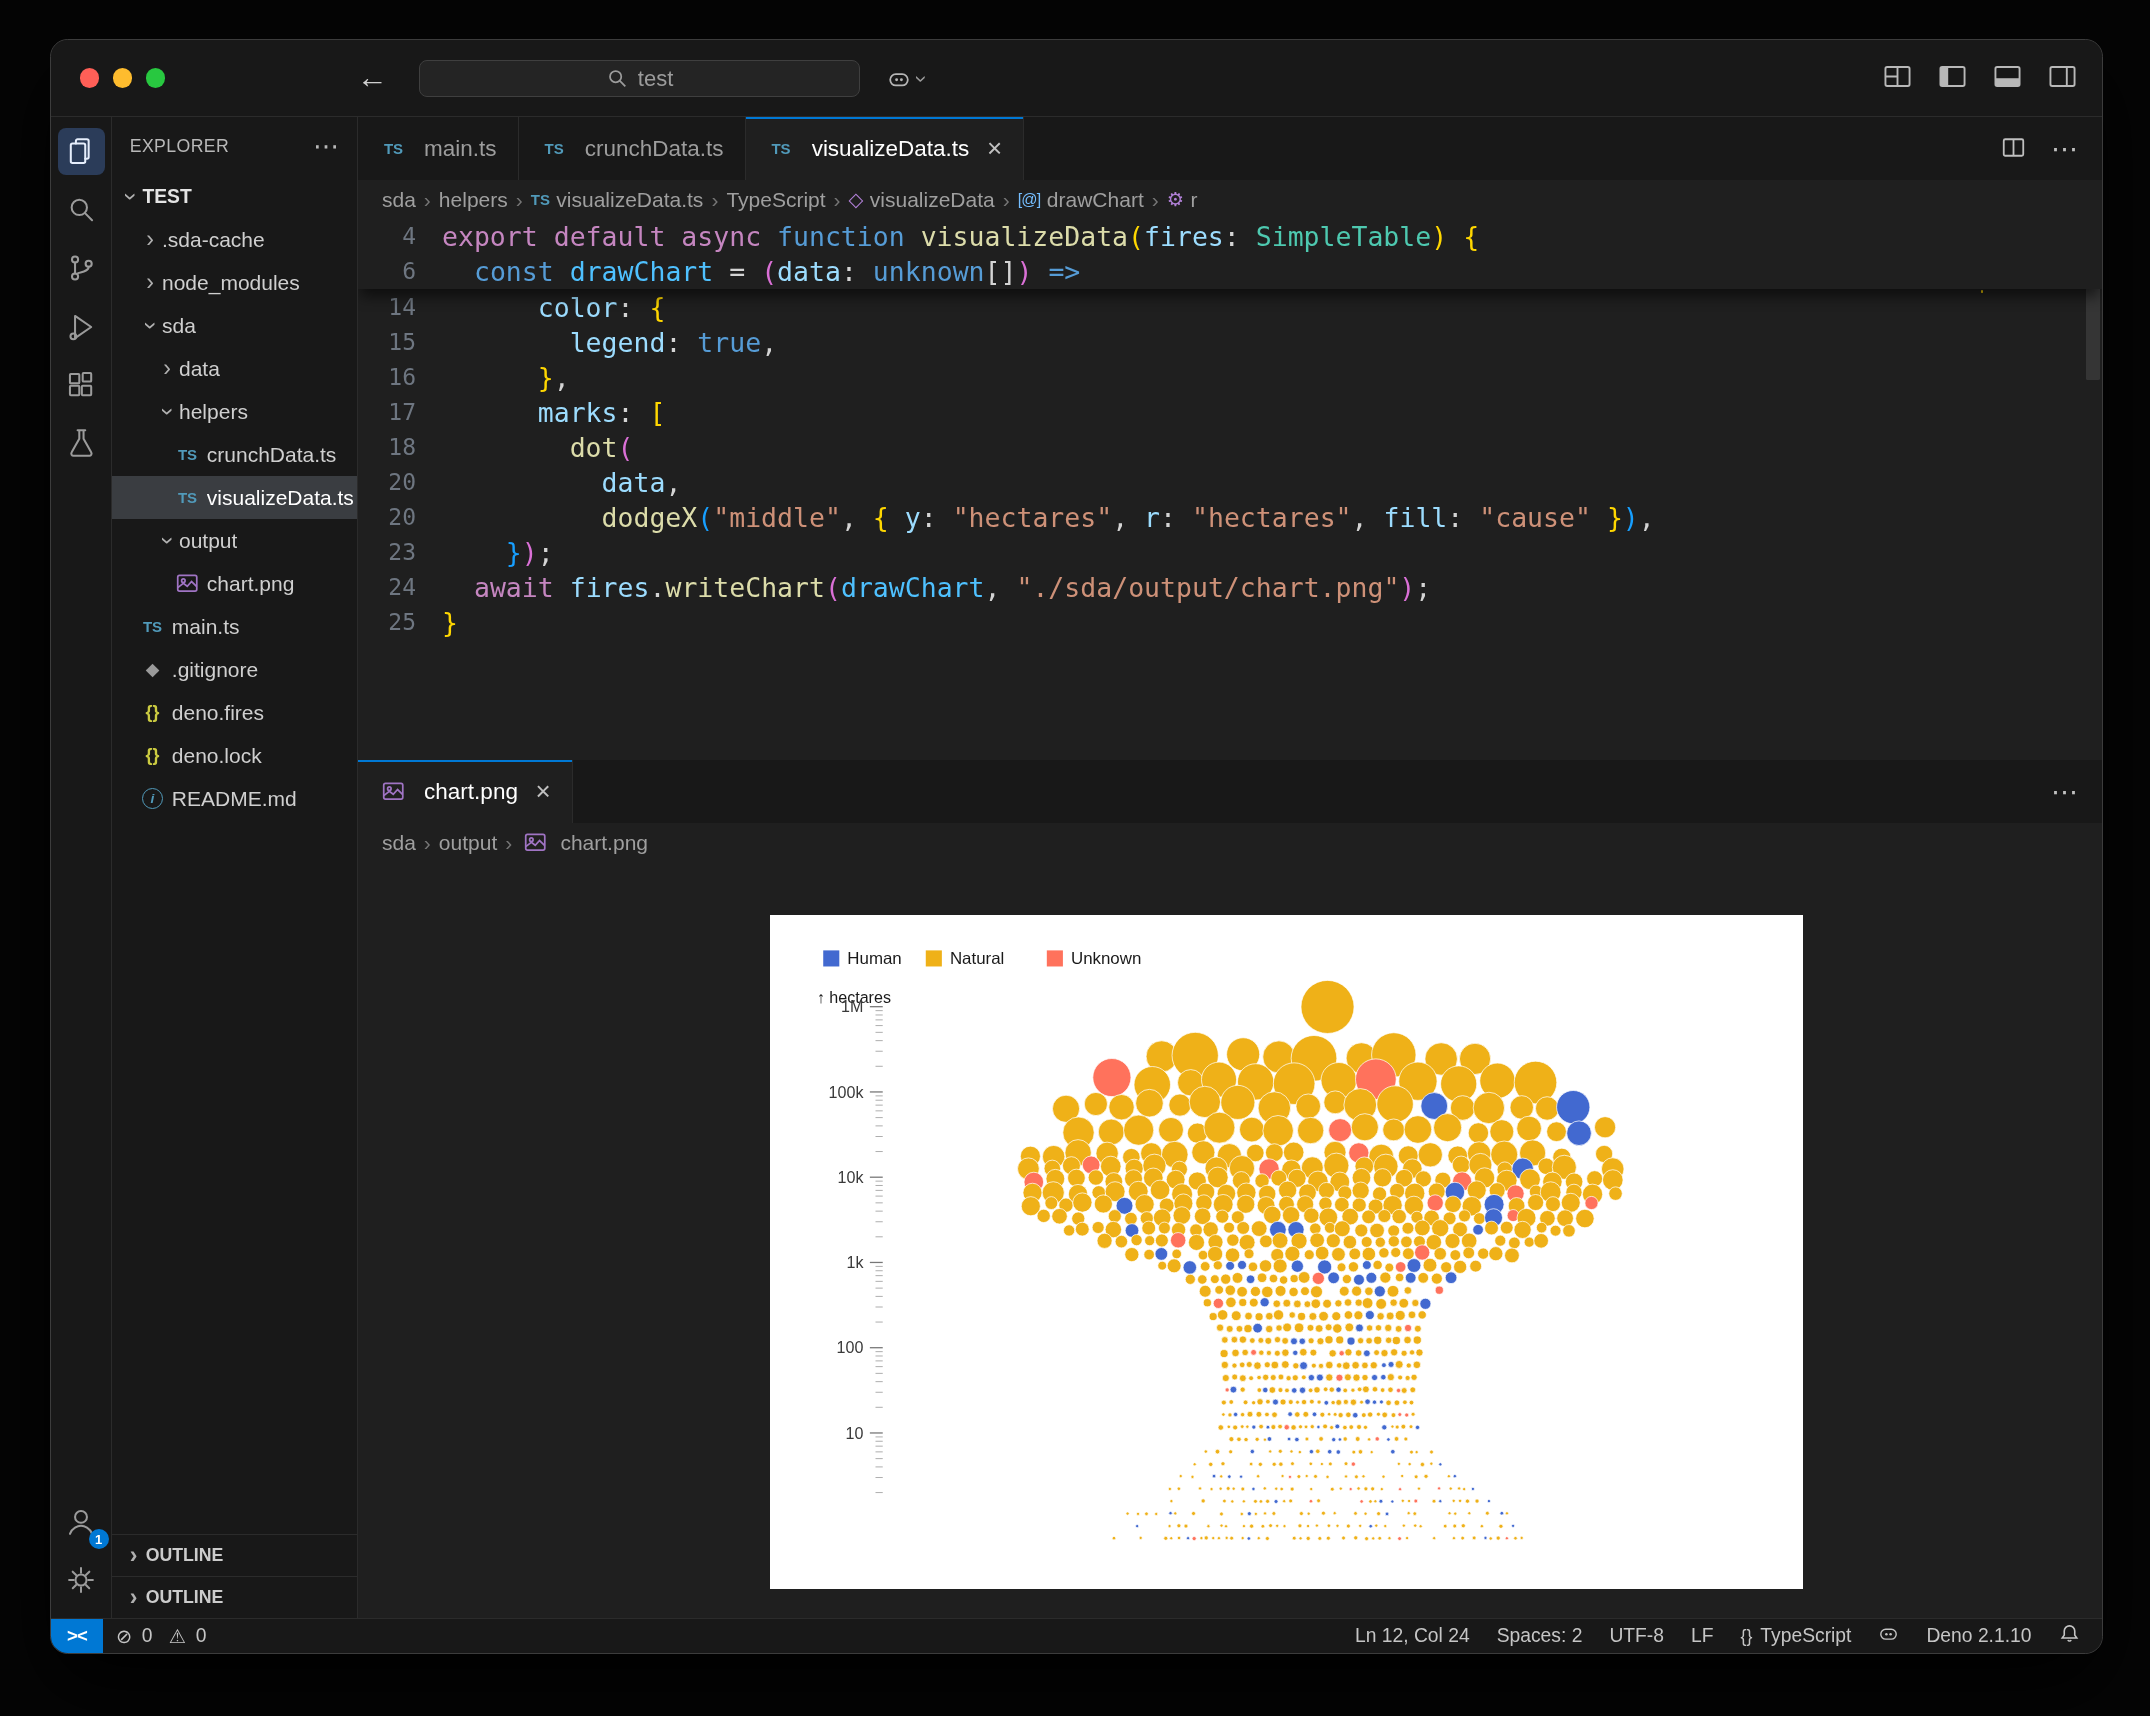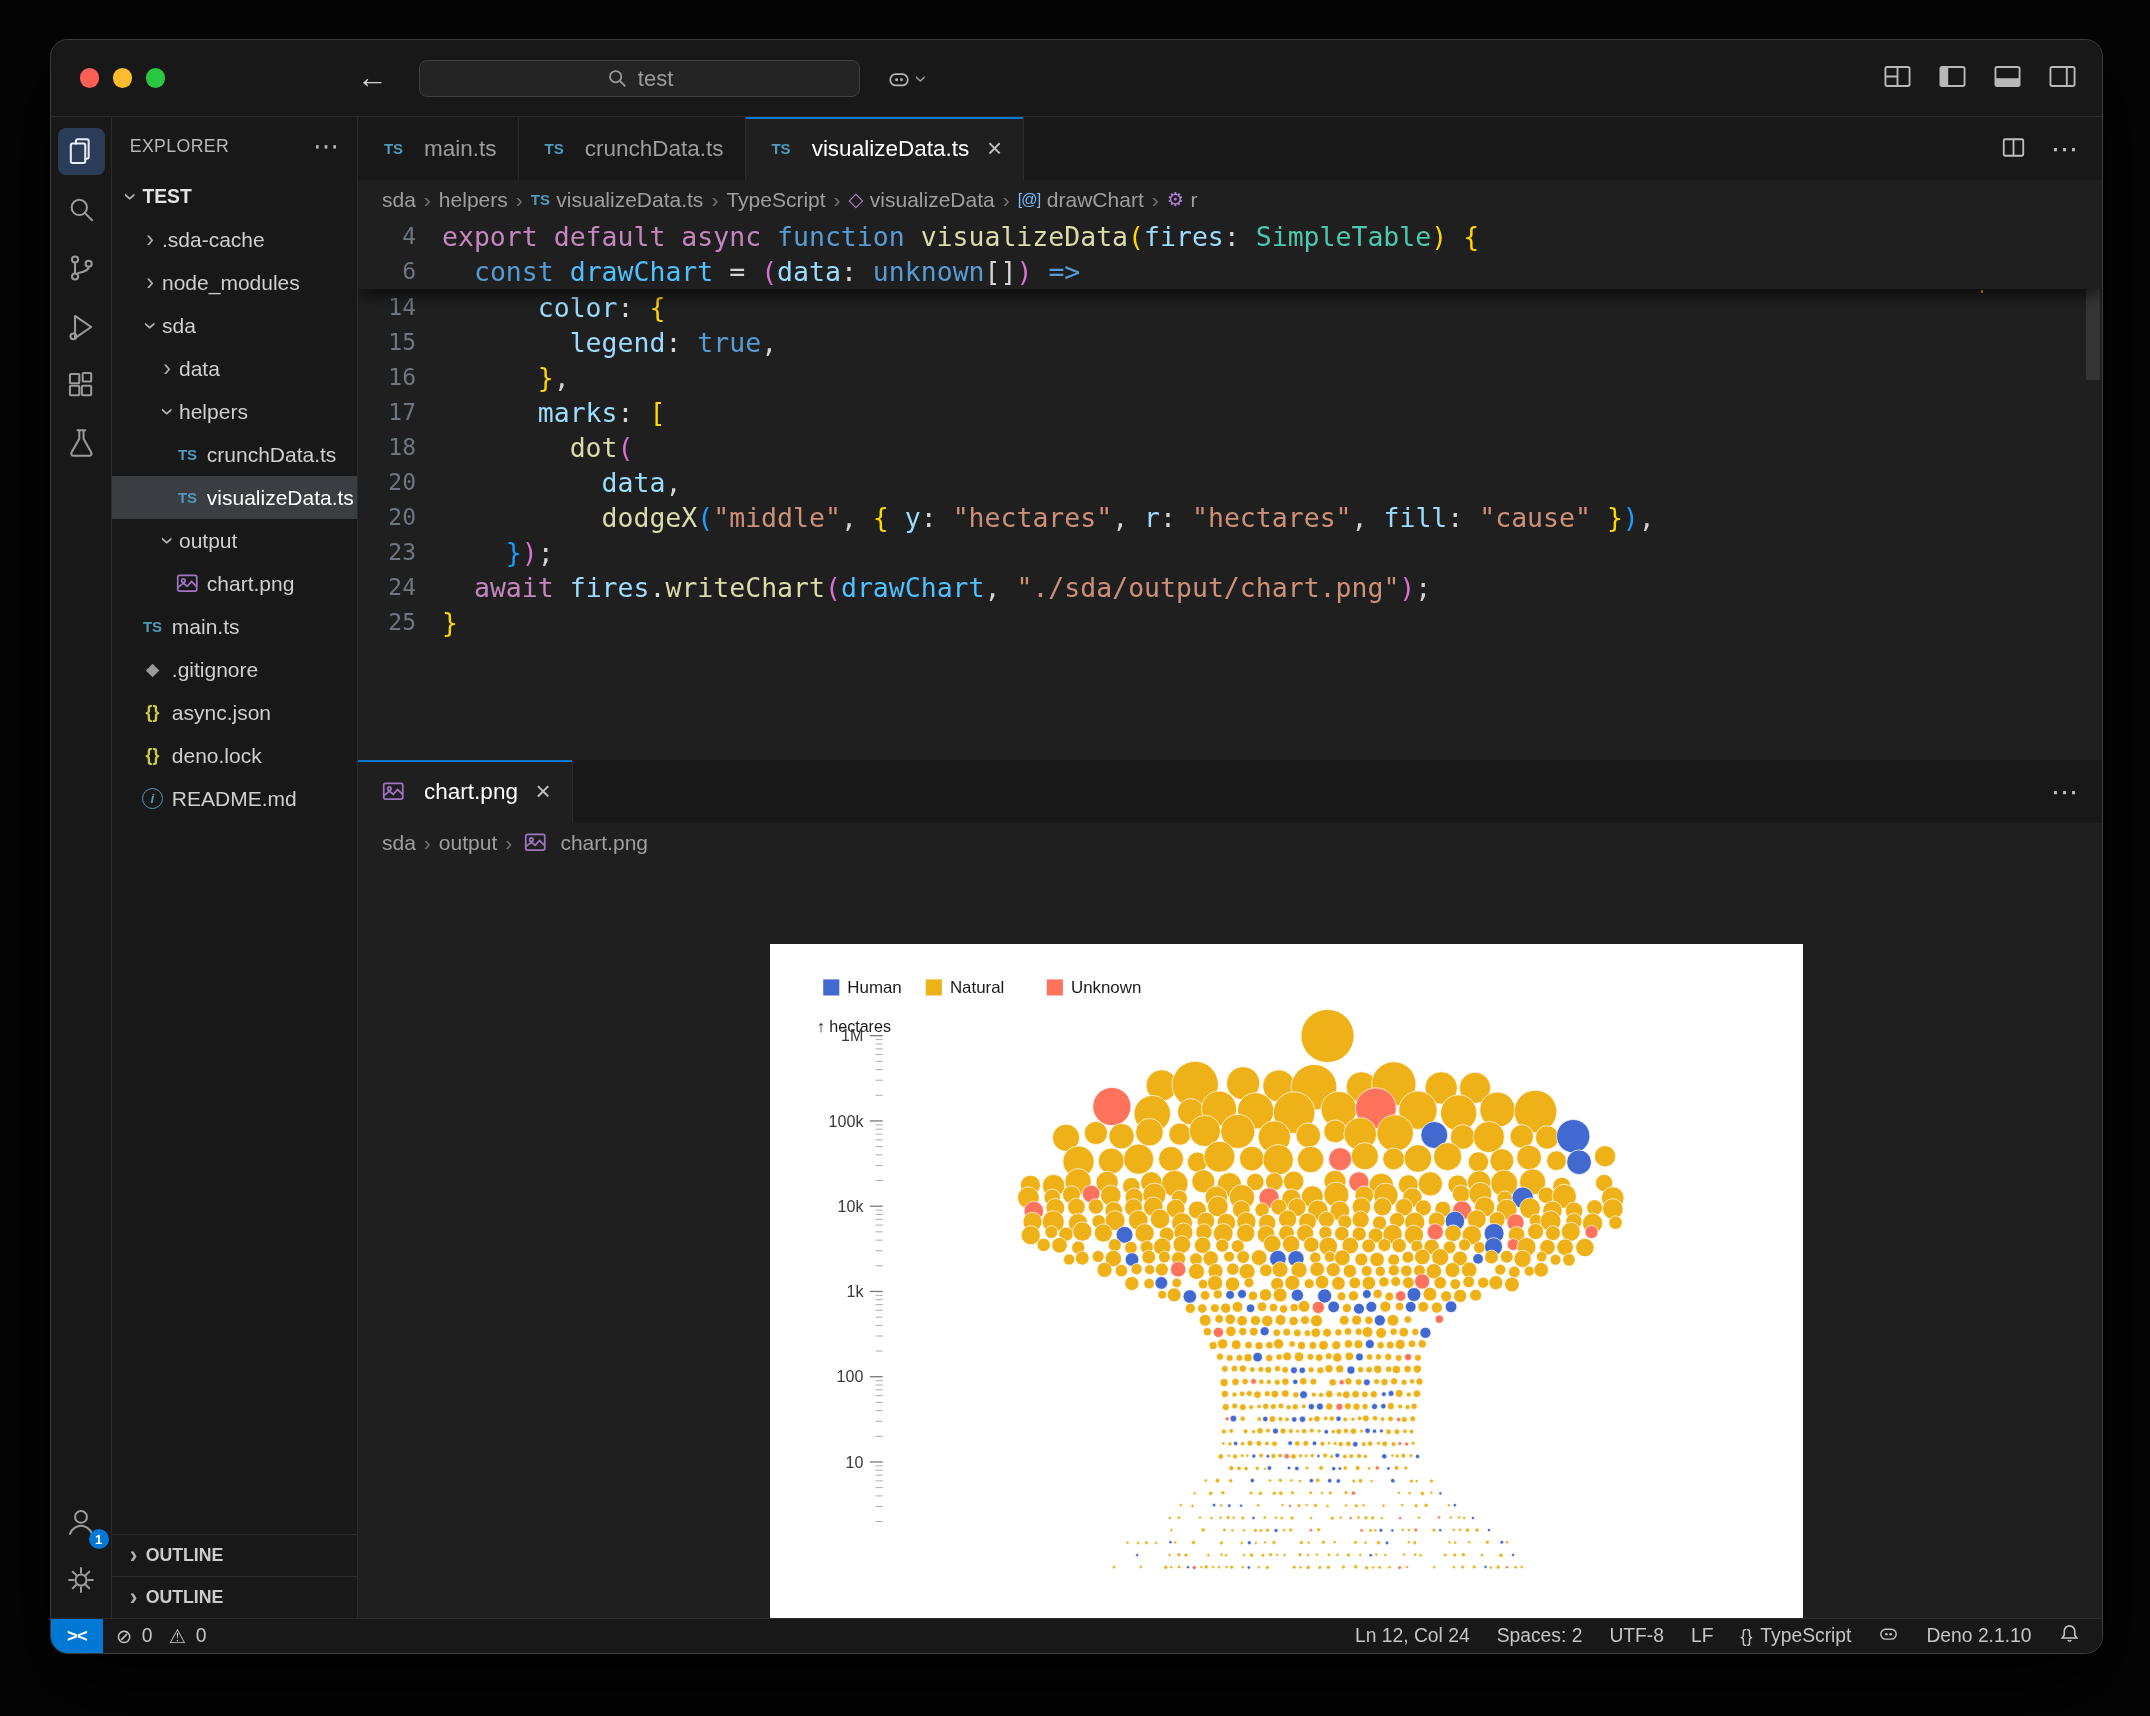--- a/index.html
+++ b/index.html
@@ -64,21 +64,21 @@
   .codeline{height:35px;line-height:35px;display:flex;white-space:pre}
   .ln{width:84px;flex:0 0 auto;text-align:right;padding-right:26px;color:#6e7681;font-size:23px}
   .sticky{position:absolute;top:0;left:0;right:0;z-index:2;background:#1f1f1f;box-shadow:0 9.7px 13px -1.6px rgba(0,0,0,.55)}
   .code{position:absolute;top:71px;left:0;right:0}
   .tk-kw{color:#c586c0}.tk-kw2{color:#569cd6}.tk-fn{color:#dcdcaa}.tk-var{color:#9cdcfe}.tk-cvar{color:#4fc1ff}.tk-type{color:#4ec9b0}.tk-str{color:#ce9178}.tk-pln{color:#d4d4d4}.tk-b1{color:#ffd700}.tk-b2{color:#da70d6}.tk-b3{color:#179fff}
   .minimap{position:absolute;top:8px;right:24px;width:97px;opacity:.9}
   .mm-line{height:4.8px;display:flex;align-items:center}
   .mm-line span{height:3.2px;border-radius:0.8px;flex:0 0 auto}
   .vthumb{position:absolute;right:1.6px;top:0;width:14.5px;height:161px;background:rgba(130,130,130,.22);border-radius:1.6px}
   
-  .image-area{flex:1;min-height:0;display:flex;justify-content:center;align-items:flex-end;padding-top:24px}
+  .image-area{flex:1;min-height:0;display:flex;justify-content:center;align-items:center;padding-top:24px}
   .chartbox{width:1033px;height:674px;background:#fff;transform:translateX(56px)}
   
   .statusbar{height:35px;flex:0 0 auto;background:#181818;border-top:0.8px solid #2b2b2b;display:flex;align-items:center;font-size:19.3px;color:#c5c5c5}
   .remote{height:100%;background:#0078d4;color:#fff;display:flex;align-items:center;padding:0 16px;font-weight:700;font-size:18.5px;letter-spacing:-0.8px}
   .sb-left{display:flex;align-items:center;gap:9.7px;padding-left:13px}
   .sb-right{margin-left:auto;display:flex;align-items:center;gap:27px;padding-right:22.5px}
   .sr-item{display:flex;align-items:flex-end;gap:8px}
   .statusbar svg{width:21px;height:21px;stroke:#c5c5c5;fill:none;stroke-width:2}
 </style>
 </head>
@@ -252,21 +252,21 @@
           <div class="row" style="padding-left: 26px;">
             <span class="fic">
               <span class="ic-git">◆</span>
             </span>
             <span class="lbl">.gitignore</span>
           </div>
           <div class="row" style="padding-left: 26px;">
             <span class="fic">
               <span class="ic-json">{}</span>
             </span>
-            <span class="lbl">async.json</span>
+            <span class="lbl">deno.fires</span>
           </div>
           <div class="row" style="padding-left: 26px;">
             <span class="fic">
               <span class="ic-json">{}</span>
             </span>
             <span class="lbl">deno.lock</span>
           </div>
           <div class="row" style="padding-left: 26px;">
             <span class="fic">
               <span class="ic-info">i</span>

